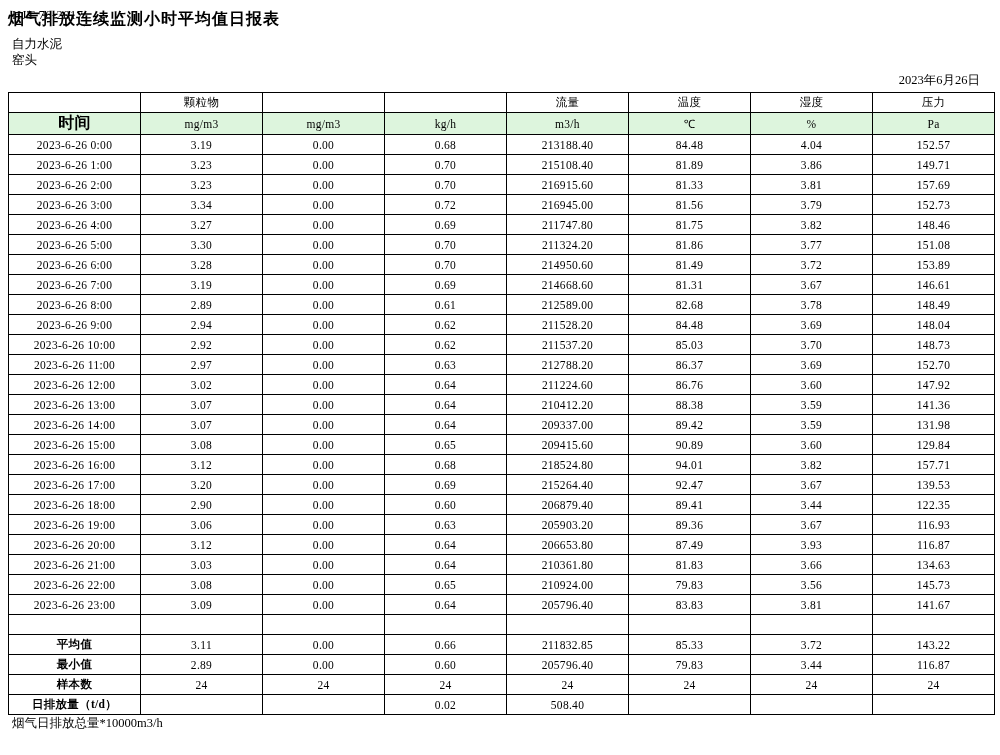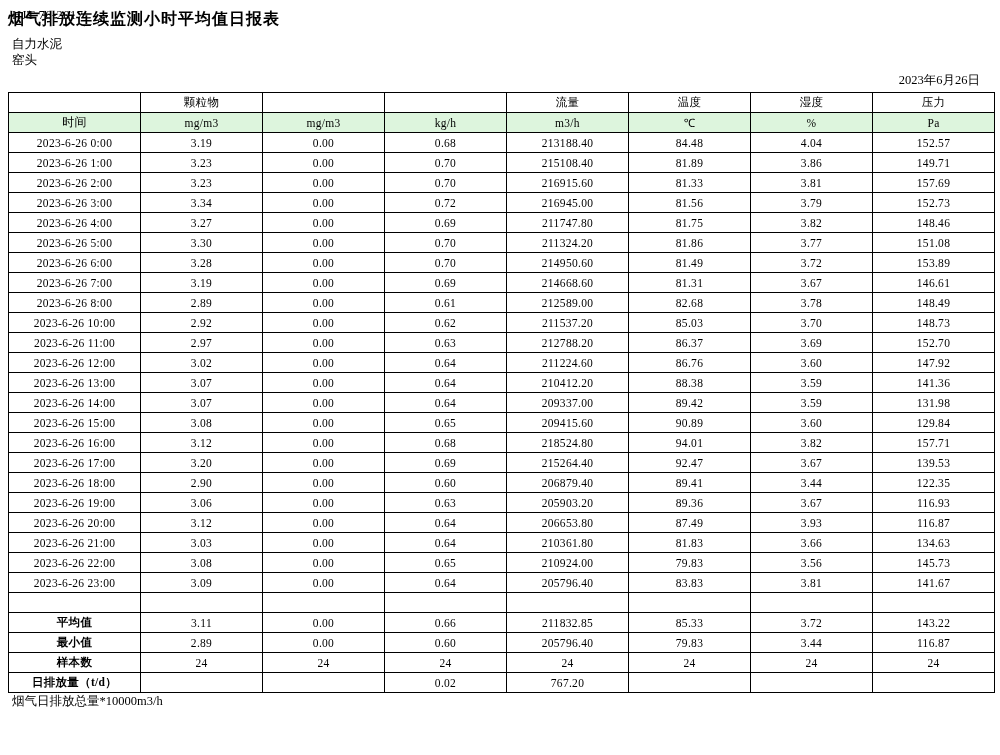--- a/index.html
+++ b/index.html
@@ -68,21 +68,22 @@
   .grp-head td {
     height: 26px;
     font-size: 12.5px;
   }
   .unit-row td {
     background: #ddf5dd;
     height: 19px;
     font-size: 11px;
   }
   .unit-row td.time-cell {
-    font-size: 12px;
+    font-size: 16px;
+    font-weight: bold;
   }
   .colw-time { width: 132px; }
   .colw-d    { width: 122px; }
   .blank-row td { height: 19px; }
   .stat-label { font-size: 12px; font-weight: bold; }
   .footer {
     margin-top: 0;
     font-size: 12.5px;
     margin-left: 4px;
     line-height: 17px;
@@ -220,20 +221,30 @@
         <td class="nowrap">2023-6-26 8:00</td>
         <td>2.89</td>
         <td>0.00</td>
         <td>0.61</td>
         <td>212589.00</td>
         <td>82.68</td>
         <td>3.78</td>
         <td>148.49</td>
       </tr>
       <tr>
+        <td class="nowrap">2023-6-26 9:00</td>
+        <td>2.94</td>
+        <td>0.00</td>
+        <td>0.62</td>
+        <td>211528.20</td>
+        <td>84.48</td>
+        <td>3.69</td>
+        <td>148.04</td>
+      </tr>
+      <tr>
         <td class="nowrap">2023-6-26 10:00</td>
         <td>2.92</td>
         <td>0.00</td>
         <td>0.62</td>
         <td>211537.20</td>
         <td>85.03</td>
         <td>3.70</td>
         <td>148.73</td>
       </tr>
       <tr>
@@ -406,21 +417,21 @@
         <td>24</td>
         <td>24</td>
         <td>24</td>
         <td>24</td>
       </tr>
       <tr>
         <td class="stat-label">日排放量（t/d）</td>
         <td></td>
         <td></td>
         <td>0.02</td>
-        <td>767.20</td>
+        <td>508.40</td>
         <td></td>
         <td></td>
         <td></td>
       </tr>
     </tbody>
   </table>
 
   <div class="footer">
     <div>烟气日排放总量*10000m3/h</div>
 

